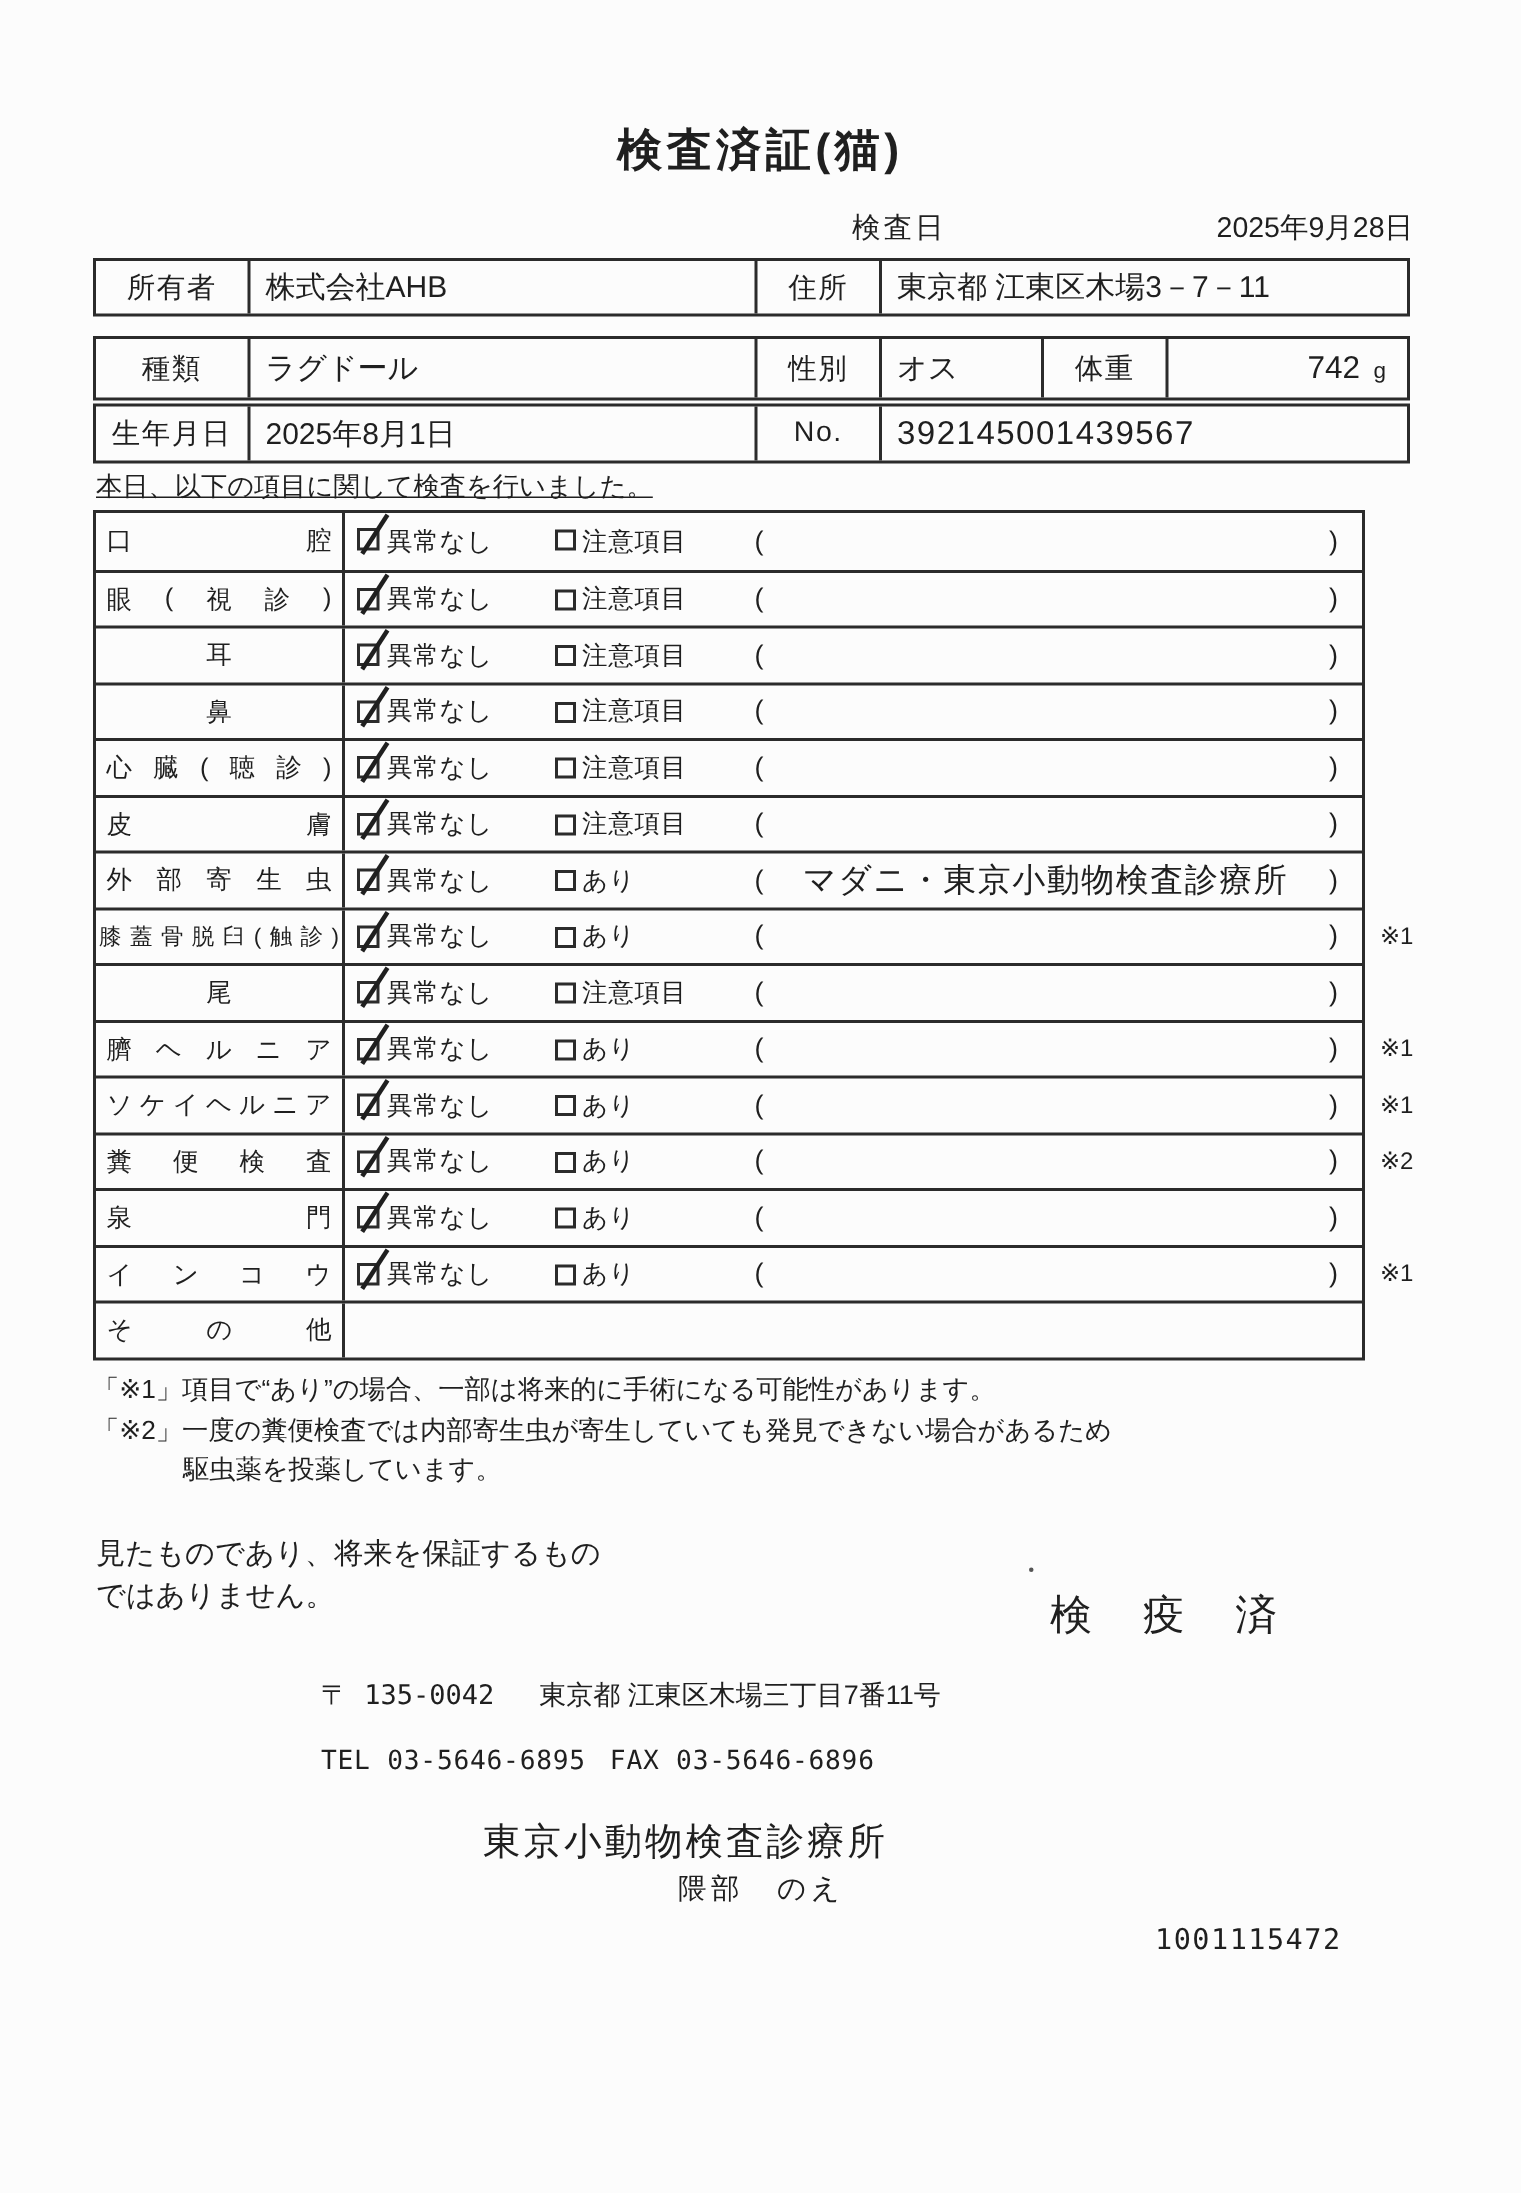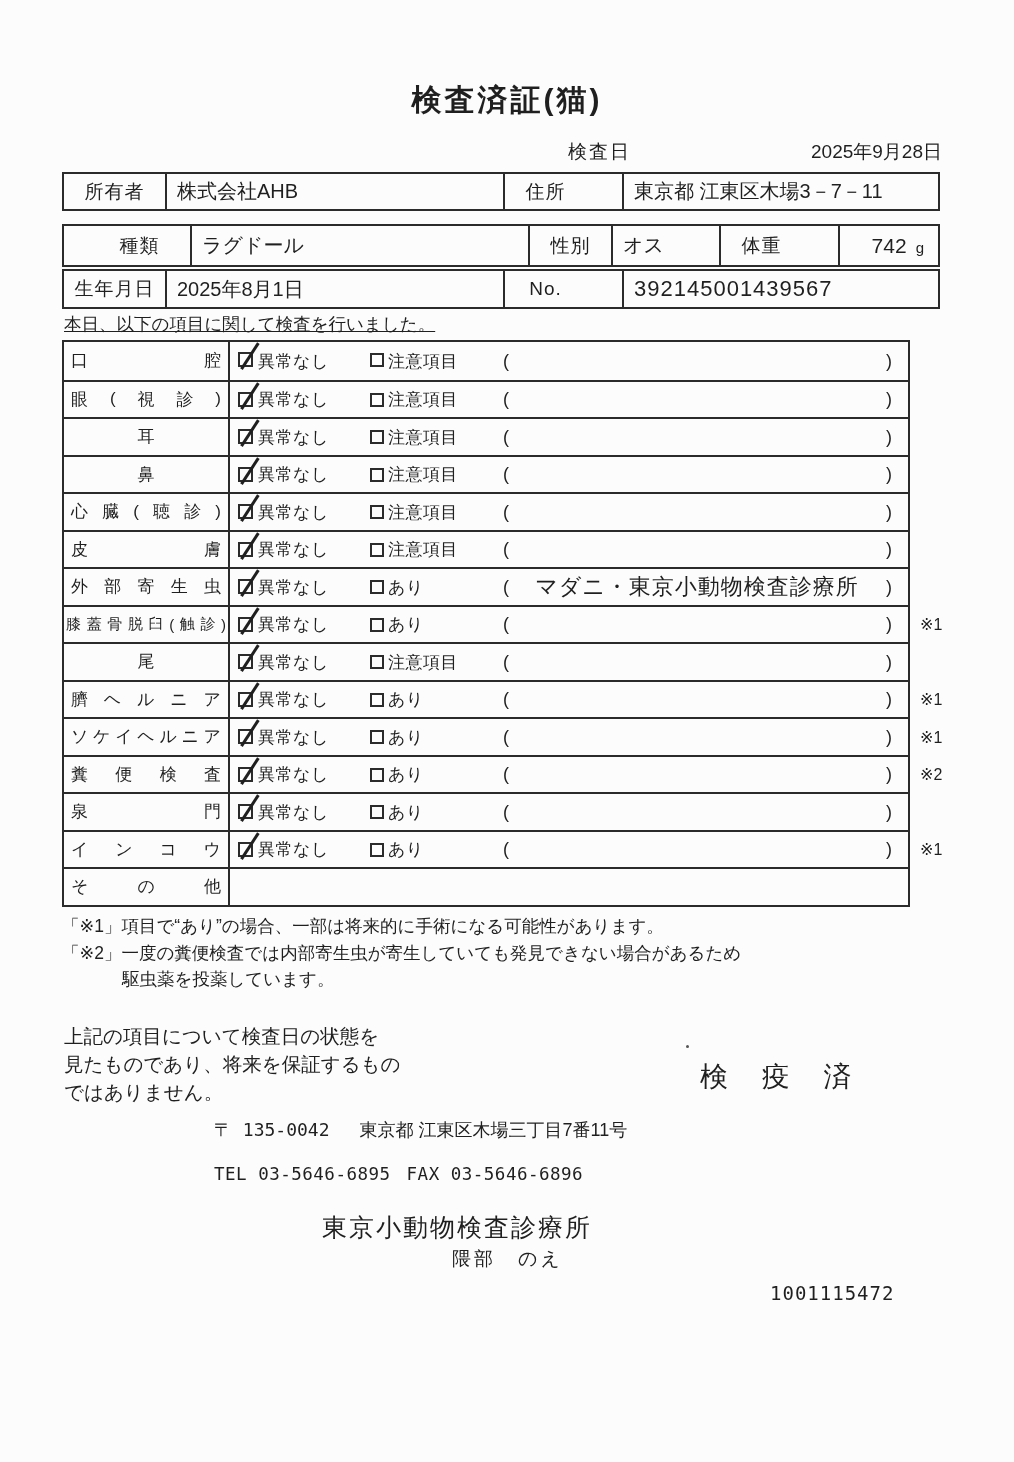--- a/index.html
+++ b/index.html
@@ -25,23 +25,23 @@
   #date-label{top:139px;left:568px;font-size:19px;letter-spacing:2px;}
   #date-value{top:139px;left:770px;width:172px;text-align:right;font-size:19px;}
 
   
   .box{border:2px solid var(--line);display:flex;background:transparent;}
   .box .cell{border-left:2px solid var(--line);display:flex;align-items:center;font-size:19px;}
   .box .cell:first-child{border-left:none;}
   .cell.hd{justify-content:center;letter-spacing:1px;}
   .cell.val{padding-left:10px;font-size:20px;}
   #owner-table{left:62px;top:172px;width:878px;height:39px;}
-  #pet-table-1{left:62px;top:224px;width:878px;height:43px;padding-left:25px;}
+  #pet-table-1{left:62px;top:224px;width:878px;height:43px;}
   #pet-table-2{left:62px;top:269px;width:878px;height:40px;}
-  .w-101{width:101px;} .w-338{width:338px;} .w-83{width:83px;} .w-88{width:108px;} .fill{flex:1;margin-left:36px;}
+  .w-101{width:101px;} .w-338{width:338px;} .w-83{width:83px;} .w-88{width:108px;} .fill{flex:1;}
   #weight-cell{justify-content:flex-end;padding-right:14px;gap:9px;}
   #weight-value{font-size:21px;}
   #weight-unit{font-size:15px;padding-top:4px;}
   #no-value-cell{font-size:22px;letter-spacing:1px;}
 
   #intro-text{left:64px;top:312px;font-size:17.5px;text-decoration:underline;}
 
   
   #checklist{left:62px;top:340px;width:848px;border:2px solid var(--line);display:flex;flex-direction:column;}
   .cl-row{position:relative;display:flex;height:37.5px;border-top:2px solid var(--line);}
@@ -374,21 +374,20 @@
       </div>
       <div class="cl-content"></div>
     </div>
   </div>
 
 <div class="abs" id="footnote-1">「※1」項目で“あり”の場合、一部は将来的に手術になる可能性があります。</div>
 <div class="abs" id="footnote-2">「※2」一度の糞便検査では内部寄生虫が寄生していても発見できない場合があるため</div>
 <div class="abs" id="footnote-2b">駆虫薬を投薬しています。</div>
 
 <div class="abs" id="disclaimer">
-  <div>上記の項目について検査日の状態を</div>
   <div>見たものであり、将来を保証するもの</div>
   <div>ではありません。</div>
 </div>
 
 <div class="abs" id="speck"></div>
 <div class="abs" id="stamp">検 疫 済</div>
 
 <div class="abs" id="postal-line">
   <span class="mono">〒 135-0042</span><span class="gap"></span><span>東京都 江東区木場三丁目7番11号</span>
 </div>

